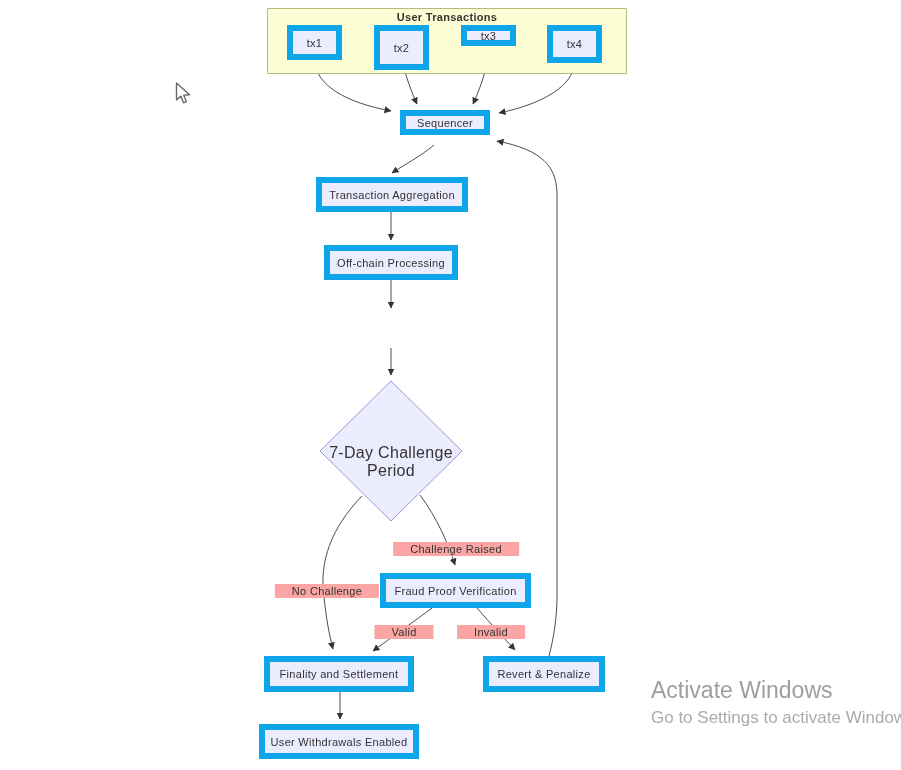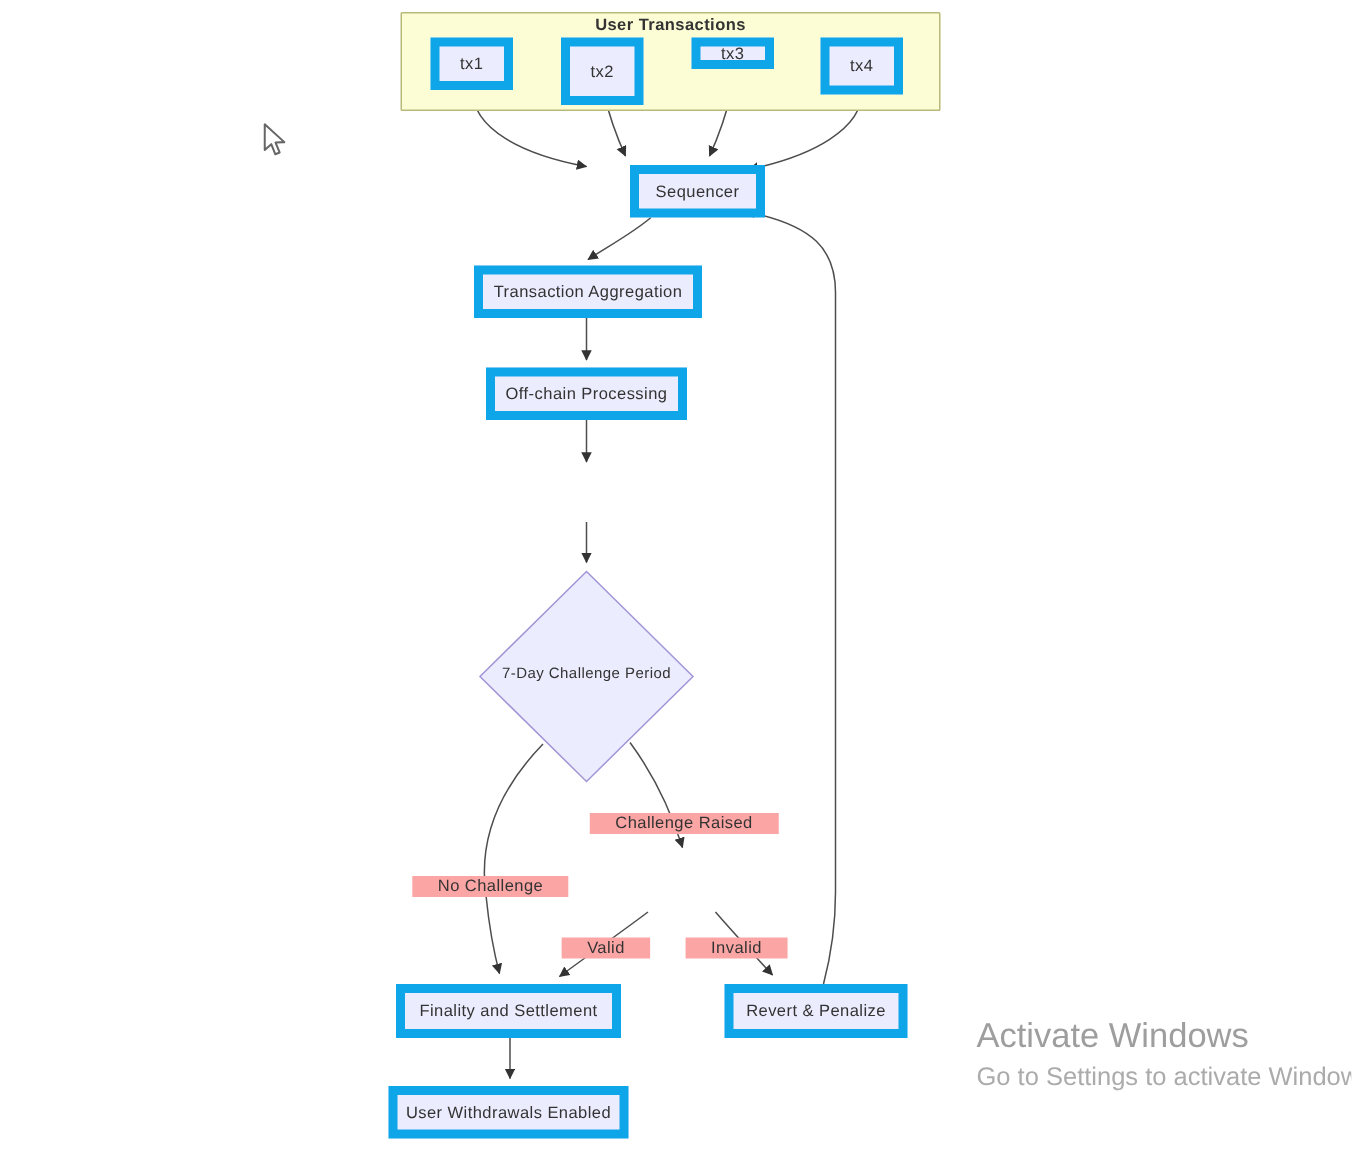--- a/index.html
+++ b/index.html
@@ -17,21 +17,21 @@
     font-size:11px;color:#333333;letter-spacing:0.3px;font-weight:bold;
   }
   .node{
     position:absolute;display:flex;align-items:center;justify-content:center;
     background:#ececff;border:6px solid #0ea5e9;box-sizing:border-box;
     font-size:11px;color:#333333;letter-spacing:0.3px;text-align:center;
     white-space:nowrap;overflow:hidden;
   }
   .diamond-label{
     position:absolute;left:311px;top:444px;width:160px;text-align:center;
-    font-size:10px;color:#333333;letter-spacing:0.3px;
+    font-size:16px;color:#333333;letter-spacing:0.3px;
   }
   .edge-label{
     position:absolute;transform:translate(-50%,-50%);
     background:#fca5a5;color:#333333;font-size:11px;letter-spacing:0.3px;
     padding:1px 17px;white-space:nowrap;
   }
   .wm-title{
     position:absolute;left:651px;top:677px;font-size:23px;color:#9e9e9e;white-space:nowrap;
   }
   .wm-sub{
@@ -71,29 +71,30 @@
 
   <div class="subgraph">
     <div class="subgraph-label">User Transactions</div>
   </div>
 
   <div class="node" style="left:287px;top:25px;width:55px;height:35px">tx1</div>
   <div class="node" style="left:374px;top:25px;width:55px;height:45px">tx2</div>
   <div class="node" style="left:461px;top:25px;width:55px;height:21px">tx3</div>
   <div class="node" style="left:547px;top:25px;width:55px;height:38px">tx4</div>
 
-  <div class="node" style="left:420px;top:110px;width:90px;height:35px">Sequencer</div>
+  <div class="node" style="left:400px;top:110px;width:90px;height:25px">Sequencer</div>
 
   <div class="node" style="left:316px;top:177px;width:152px;height:35px">Transaction Aggregation</div>
 
   <div class="node" style="left:324px;top:245px;width:134px;height:35px">Off-chain Processing</div>
 
 
   <div class="diamond-label">7-Day Challenge Period</div>
 
+  <div class="node" style="left:380px;top:573px;width:151px;height:35px">Fraud Proof Verification</div>
 
   <div class="node" style="left:264px;top:656px;width:150px;height:36px">Finality and Settlement</div>
 
   <div class="node" style="left:259px;top:724px;width:160px;height:35px">User Withdrawals Enabled</div>
 
   <div class="node" style="left:483px;top:656px;width:122px;height:36px">Revert &amp; Penalize</div>
 
   <div class="edge-label" style="left:456px;top:549px">Challenge Raised</div>
   <div class="edge-label" style="left:327px;top:591px">No Challenge</div>
   <div class="edge-label" style="left:404px;top:632px">Valid</div>

